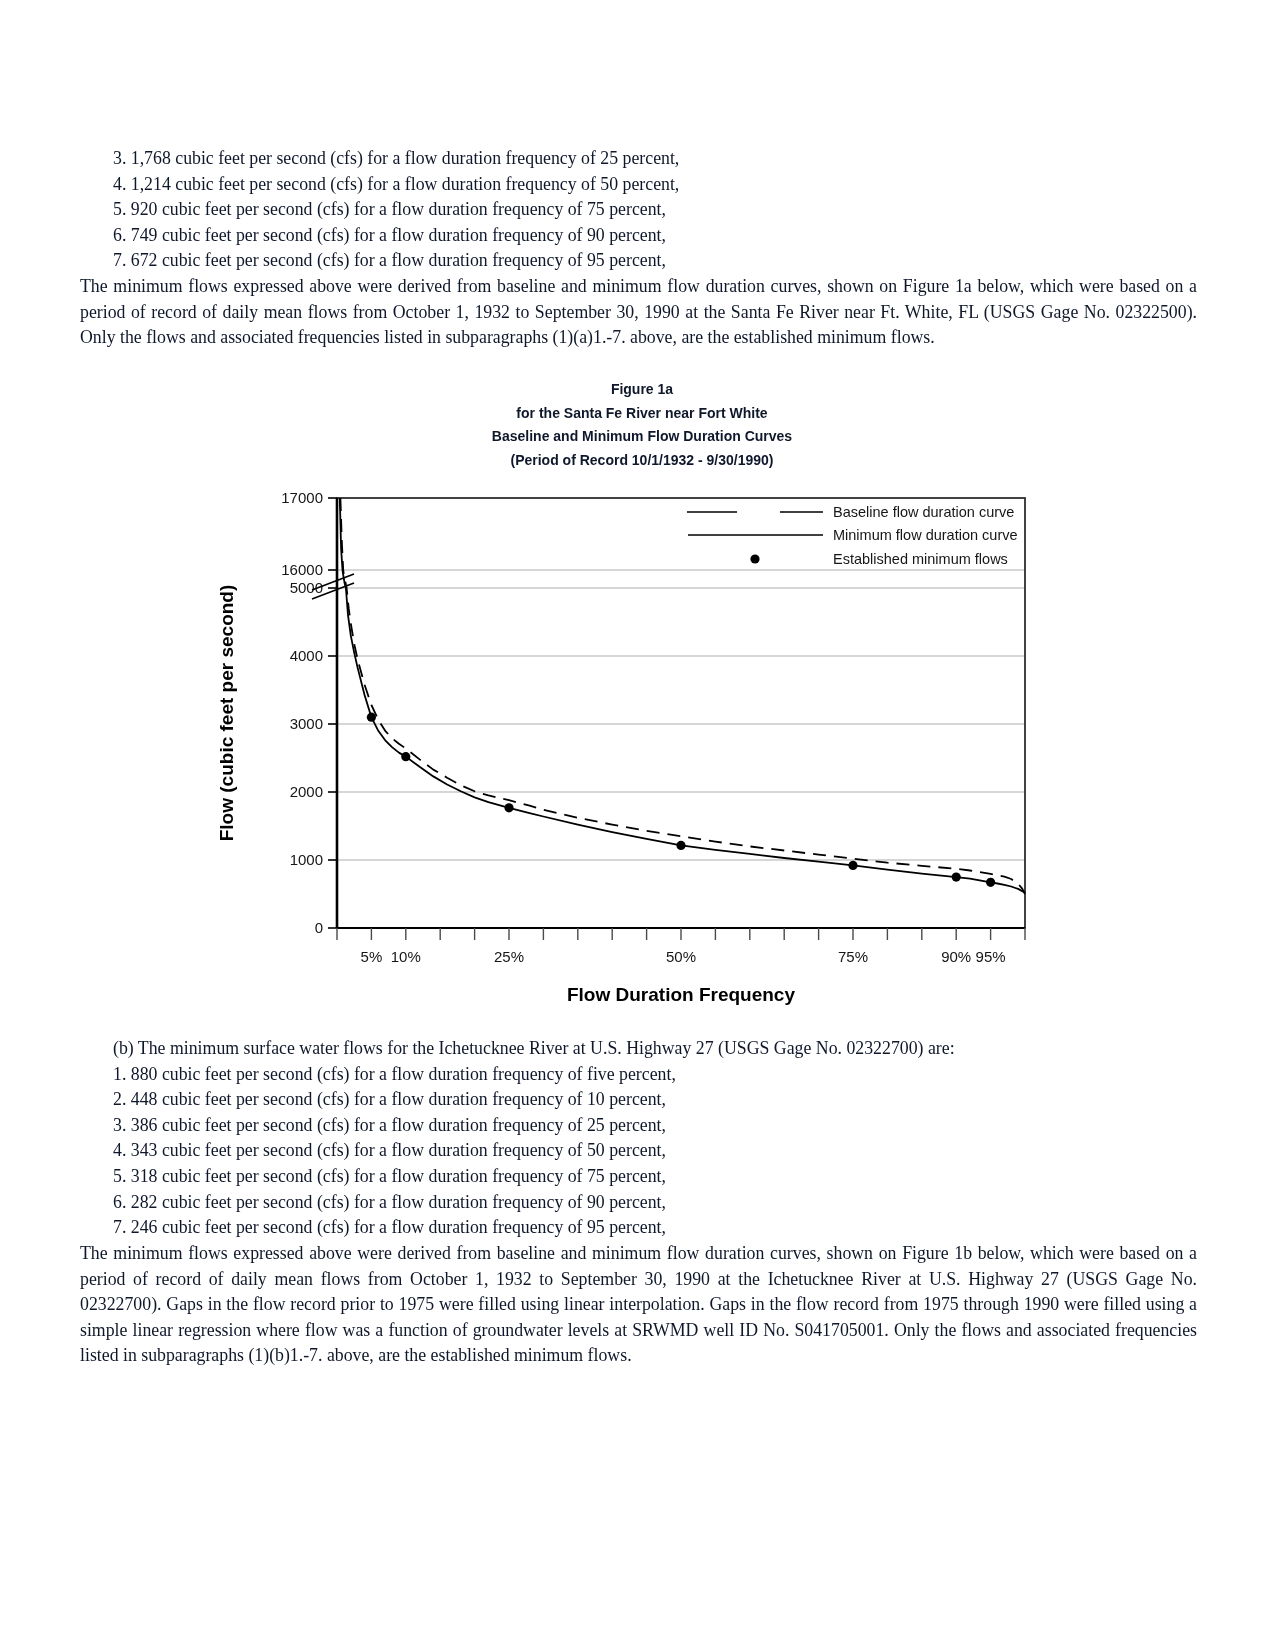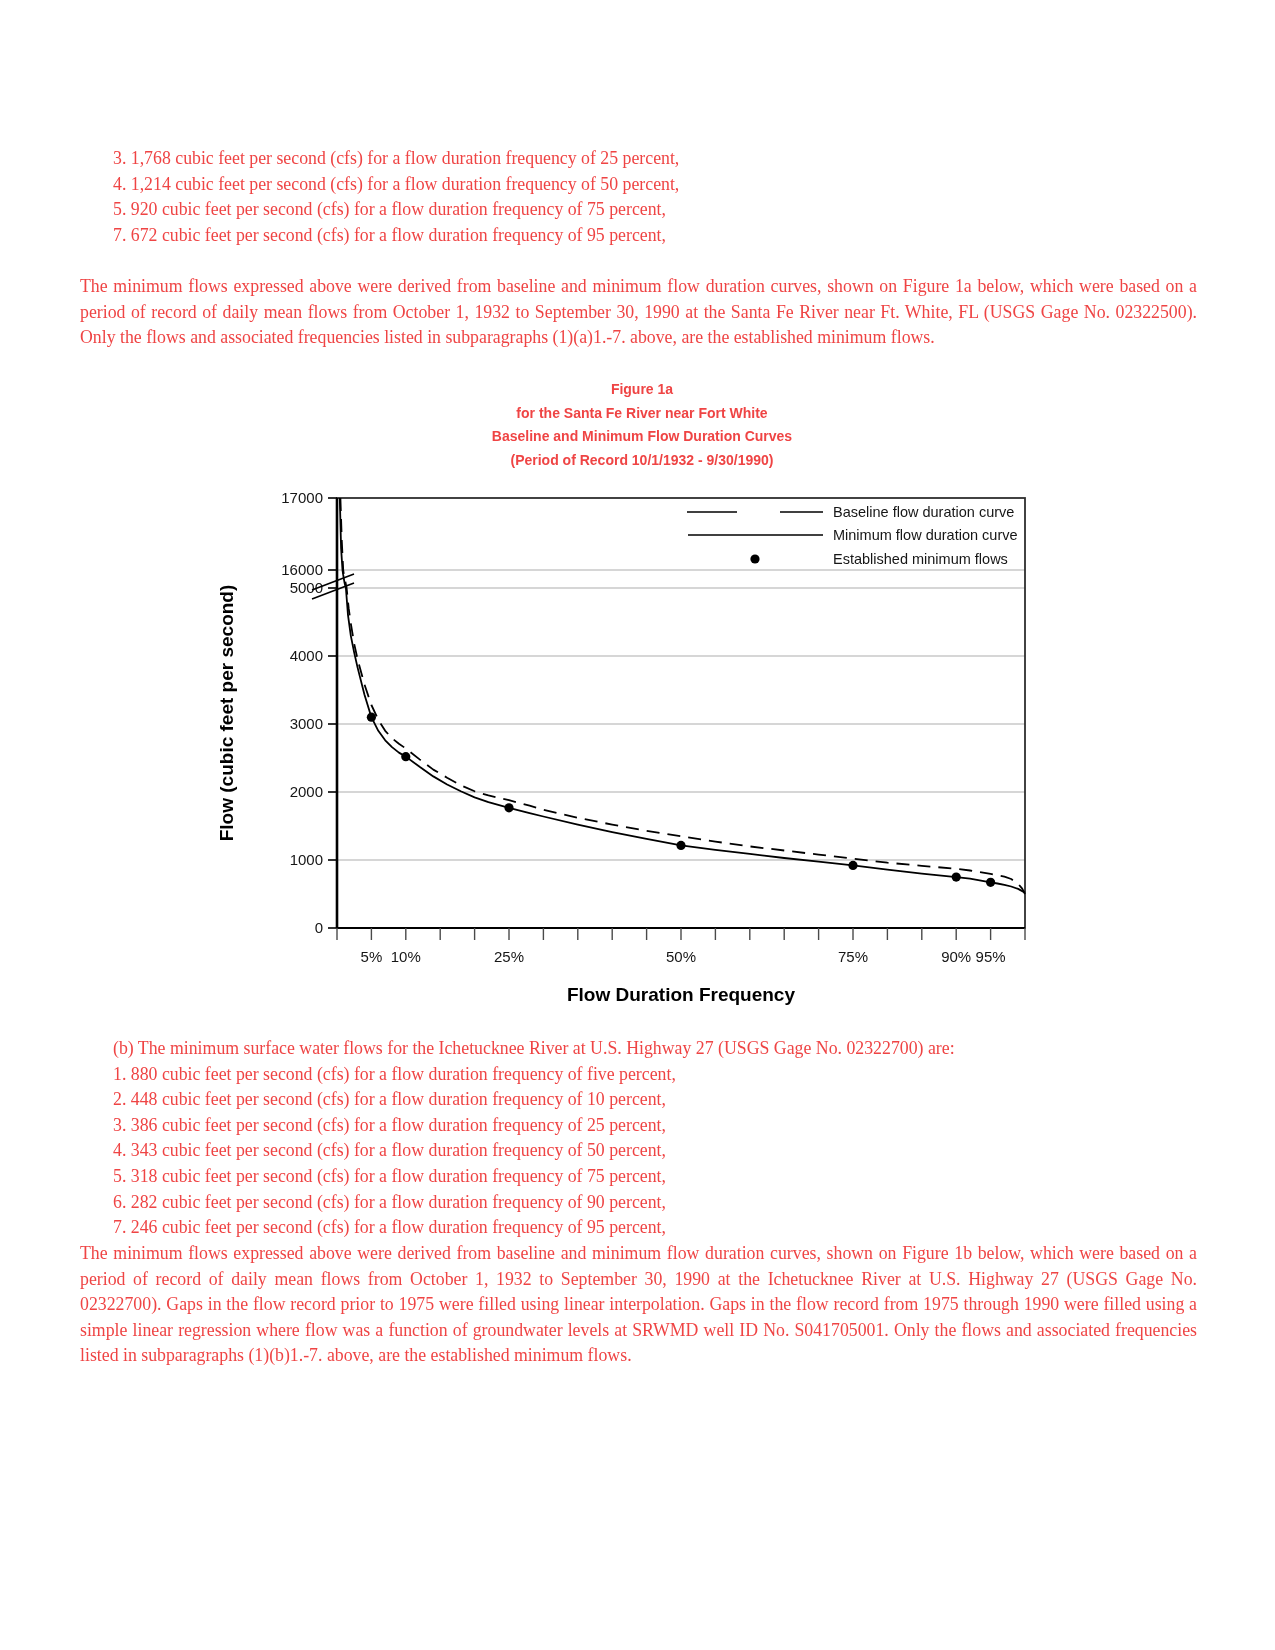--- a/index.html
+++ b/index.html
@@ -1,20 +1,20 @@
 <!DOCTYPE html>
 <html><head>
 <meta charset="utf-8">
 <style>
   html,body{margin:0;padding:0;background:#ffffff;}
   .page{
     position:relative;
     width:1275px;height:1650px;
     background:#fff;
-    color:#ef4444;
+    color:#0f172a;
     font-family:"Liberation Serif",serif;
     overflow:hidden;
   }
   .abs{position:absolute;}
   .body-text{font-size:17.8px;line-height:25.6px;}
   .list-block div{white-space:nowrap;}
   .para{text-align:justify;}
   .fig-title{
     font-family:"Liberation Sans",sans-serif;
     font-weight:bold;
@@ -27,20 +27,21 @@
 </style>
 </head>
 <body>
 
 <div class="page">
 
   <div class="abs body-text list-block" style="left:113px;top:146px;">
     <div>3. 1,768 cubic feet per second (cfs) for a flow duration frequency of 25 percent,</div>
     <div>4. 1,214 cubic feet per second (cfs) for a flow duration frequency of 50 percent,</div>
     <div>5. 920 cubic feet per second (cfs) for a flow duration frequency of 75 percent,</div>
+    <div>6. 749 cubic feet per second (cfs) for a flow duration frequency of 90 percent,</div>
     <div>7. 672 cubic feet per second (cfs) for a flow duration frequency of 95 percent,</div>
   </div>
 
   <div class="abs body-text para" style="left:80px;top:274px;width:1117px;">The minimum flows expressed above were derived from baseline and minimum flow duration curves, shown on Figure 1a below, which were based on a period of record of daily mean flows from October 1, 1932 to September 30, 1990 at the Santa Fe River near Ft. White, FL (USGS Gage No. 02322500). Only the flows and associated frequencies listed in subparagraphs (1)(a)1.-7. above, are the established minimum flows.</div>
 
   <div class="abs fig-title" style="left:80px;top:378px;width:1124px;">
     <div>Figure 1a</div>
     <div>for the Santa Fe River near Fort White</div>
     <div>Baseline and Minimum Flow Duration Curves</div>
     <div>(Period of Record 10/1/1932 - 9/30/1990)</div>

